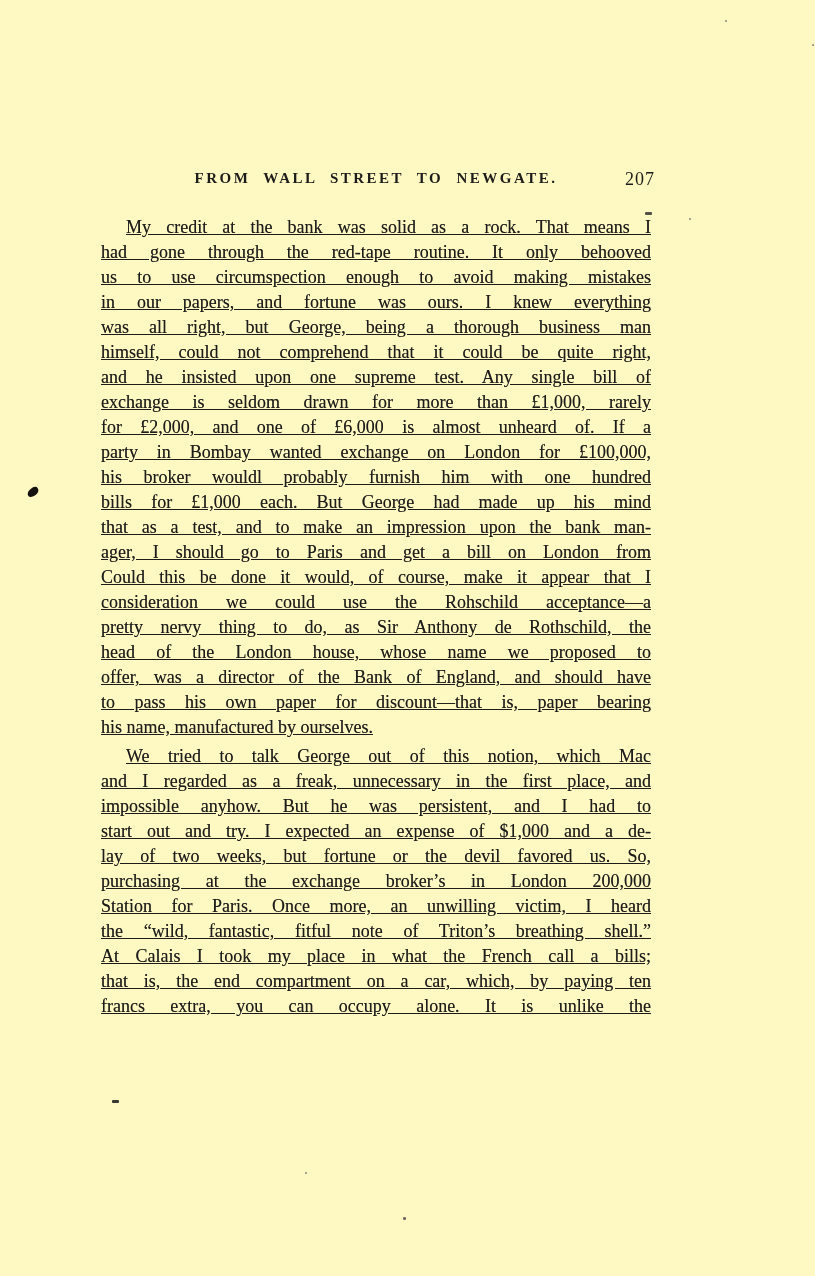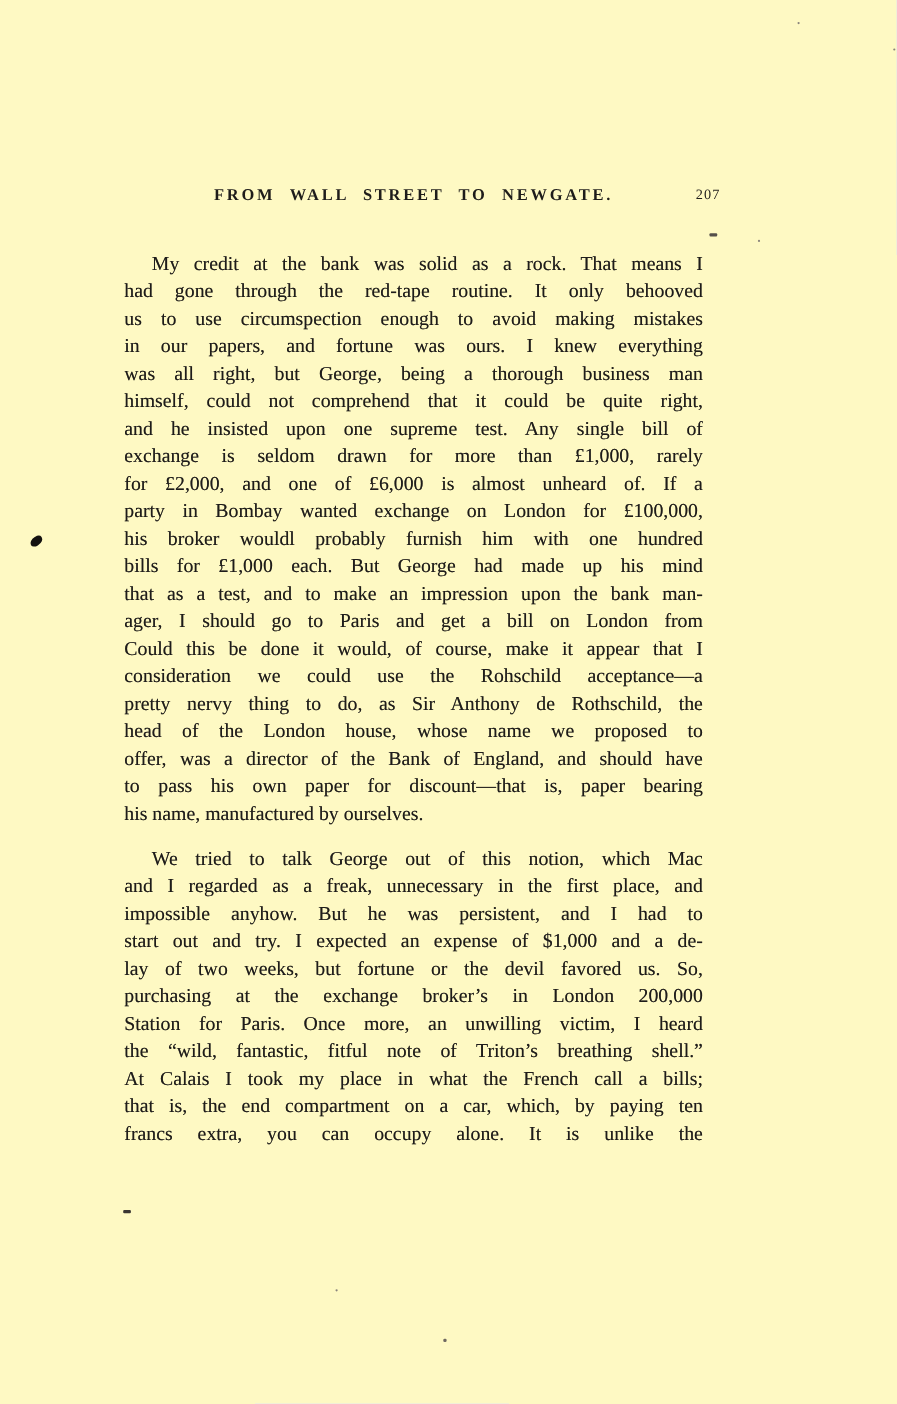--- a/index.html
+++ b/index.html
@@ -32,31 +32,31 @@
     font-size: 15px;
     font-weight: 700;
     letter-spacing: 2.5px;
     word-spacing: 7px;
     white-space: nowrap;
   }
   .page-number {
     position: absolute;
     right: 0;
     top: -1px;
-    font-size: 13px;
+    font-size: 18px;
     letter-spacing: 1px;
   }
   
   .body-block {
     position: absolute;
     left: 97px;
     top: 211px;
     width: 558px;
   }
-  .para { margin: 16px; padding: 0; }
+  .para { margin: 4px; padding: 0; text-decoration: underline; }
   .line {
     height: 25px;
     line-height: 25px;
     font-size: 18px;
     text-align: justify;
     text-align-last: justify;
     text-justify: inter-word;
     overflow: hidden;
     white-space: normal;
     text-shadow: 0 0 0.5px rgba(20,18,16,0.55);

